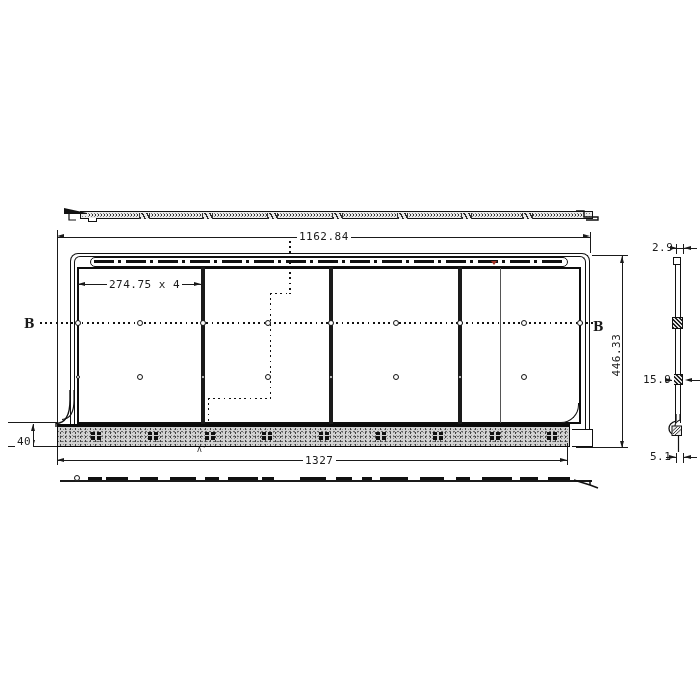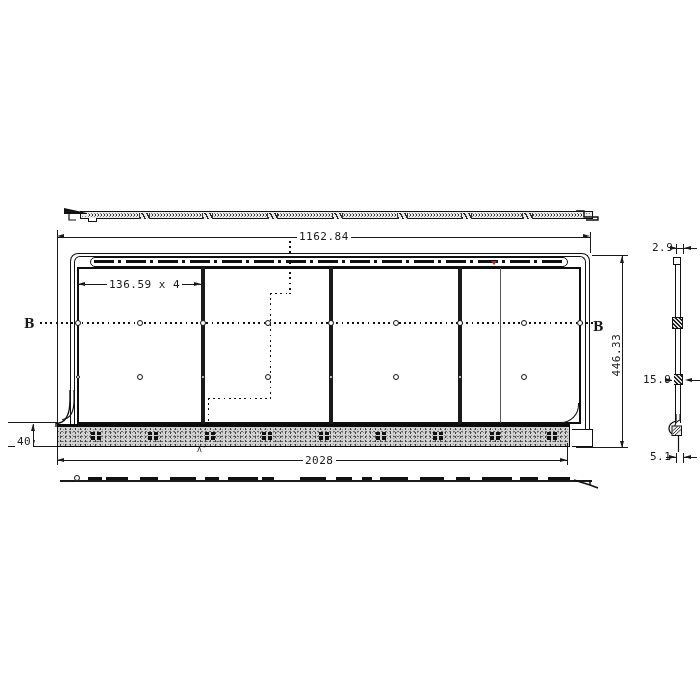--- a/index.html
+++ b/index.html
@@ -164,38 +164,38 @@
             <b></b>
           </div>
         </div>
     </div>
   </div>
 
   <div>
     <div class="ln" style="left:78px;top:284.4px;width:123px;height:1.1px;"></div>
     <div class="ar ar-l" style="left:78px;top:281.9px;"></div>
     <div class="ar ar-r" style="left:194px;top:281.9px;"></div>
-    <span class="dimtext" style="left:107px;top:279px;">136.59 x 4</span>
+    <span class="dimtext" style="left:107px;top:279px;">274.75 x 4</span>
   </div>
 
   <div>
     <div class="ln" style="left:8px;top:422.4px;width:49px;height:1px;"></div>
     <div class="ln" style="left:8px;top:446.4px;width:49px;height:1px;"></div>
     <div class="ln" style="left:32.6px;top:424px;width:1.1px;height:23px;"></div>
     <div class="ar ar-u" style="left:30.6px;top:424px;"></div>
     <div class="ar ar-d" style="left:30.6px;top:440px;"></div>
     <span class="dimtext" style="left:15px;top:436px;">40</span>
   </div>
 
   <div>
     <div class="ln" style="left:566.5px;top:443px;width:1.1px;height:22px;"></div>
     <div class="ln" style="left:57px;top:460.4px;width:510px;height:1.1px;"></div>
     <div class="ar ar-l" style="left:57px;top:457.9px;"></div>
     <div class="ar ar-r" style="left:560px;top:457.9px;"></div>
-    <span class="dimtext" style="left:303px;top:455px;">2028</span>
+    <span class="dimtext" style="left:303px;top:455px;">1327</span>
   </div>
 
   <div>
     <div class="ln" style="left:592px;top:255.4px;width:36px;height:1px;"></div>
     <div class="ln" style="left:576px;top:447.4px;width:52px;height:1px;"></div>
     <div class="ln" style="left:621.6px;top:256px;width:1.1px;height:192px;"></div>
     <div class="ar ar-u" style="left:619.6px;top:256px;"></div>
     <div class="ar ar-d" style="left:619.6px;top:441px;"></div>
     <span class="dimtext" style="left:592px;top:349px;width:46px;text-align:center;transform:rotate(-90deg);background:transparent;">446.33</span>
   </div>

